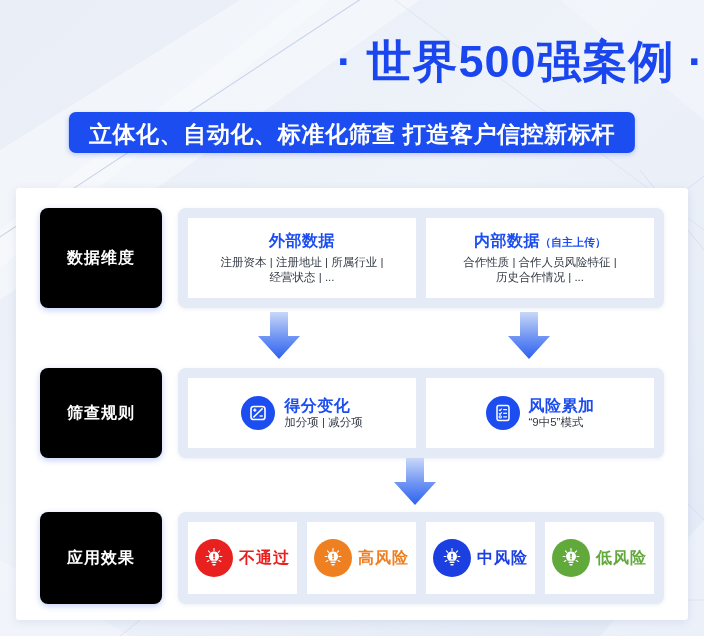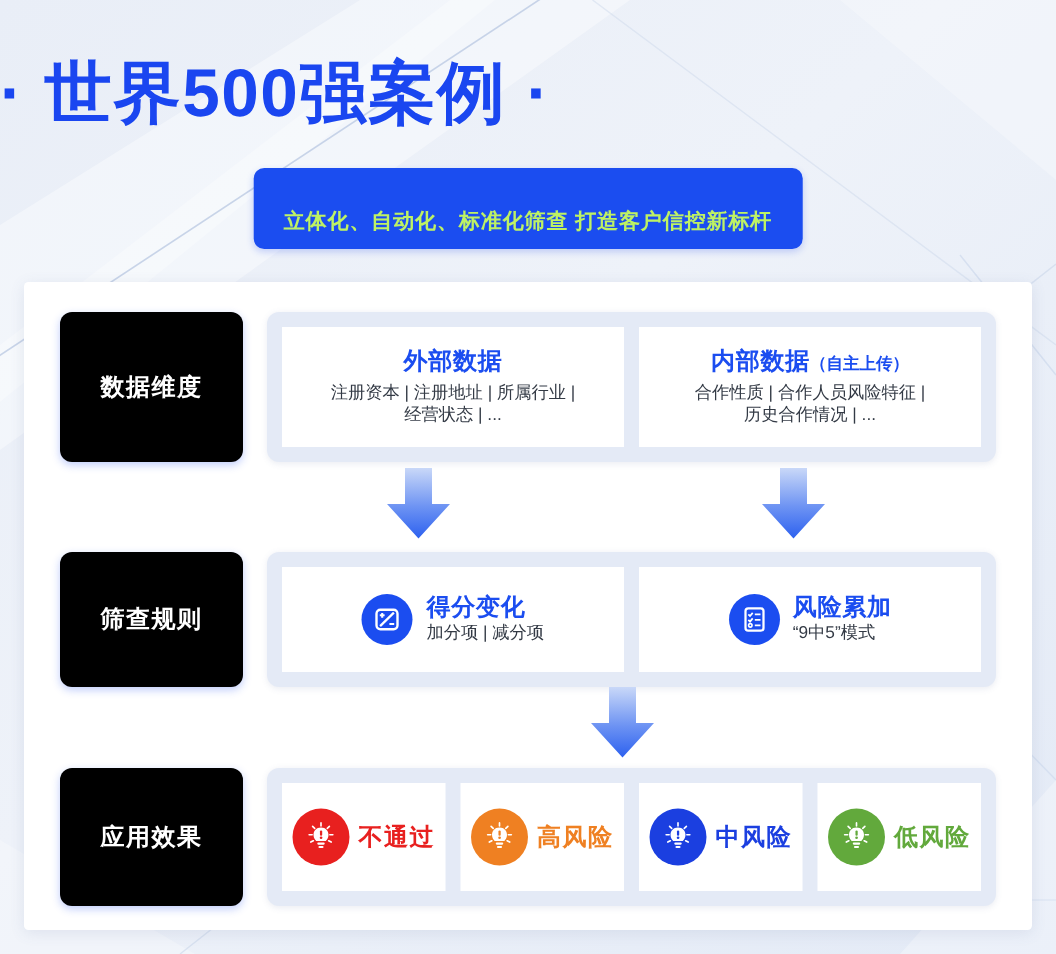--- a/index.html
+++ b/index.html
@@ -11,33 +11,33 @@
   }
 
   
   #bg{position:absolute;inset:0;overflow:hidden;z-index:0;}
   #bg svg{display:block;width:704px;height:636px;}
 
   
   .header{position:absolute;top:0;left:0;width:704px;height:180px;z-index:2;}
   .title{
     position:absolute;top:36px;left:0;width:704px;
-    text-align:left;
+    text-align:right;
     font-size:45px;line-height:52px;
     font-weight:bold;letter-spacing:1px;
     color:#1a46f0;
     white-space:nowrap;
   }
   .subtitle-bar{
     position:absolute;top:112px;left:50%;transform:translateX(-50%);
     background:#1b4df0;
     border-radius:7px;
-    padding:24px 20px 8px 20px;
-    color:#bef264;
-    font-size:14px;line-height:22px;
+    padding:11px 20px 8px 20px;
+    color:#ffffff;
+    font-size:23px;line-height:22px;
     font-weight:bold;letter-spacing:.6px;
     white-space:nowrap;
     box-shadow:0 2px 5px rgba(26,70,240,.22);
   }
 
   
   .panel{
     position:absolute;left:16px;top:188px;
     width:672px;height:432px;
     background:#ffffff;

